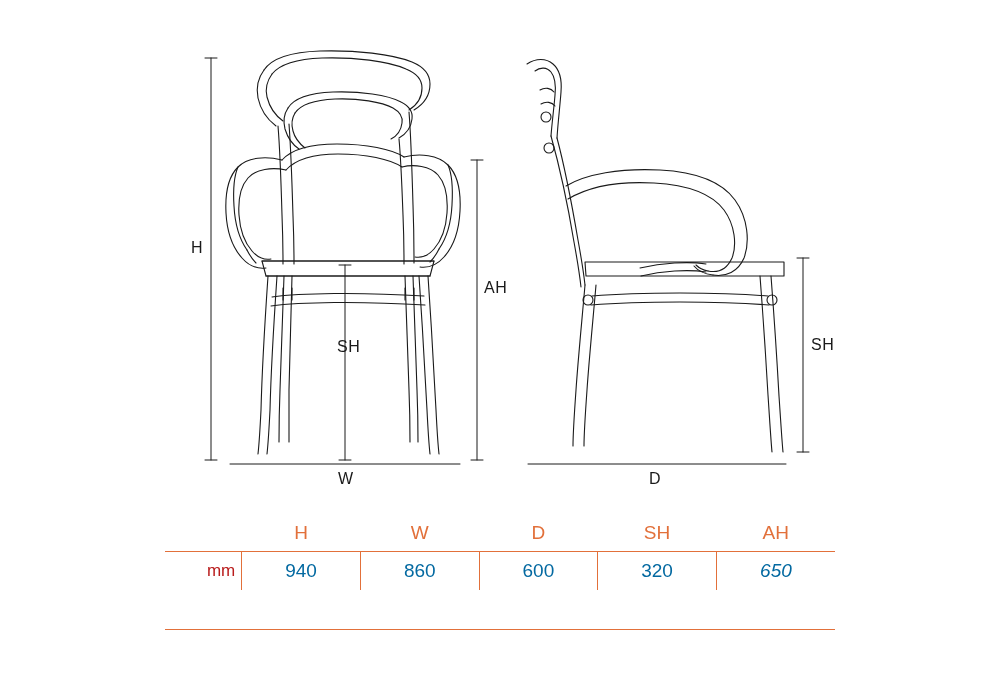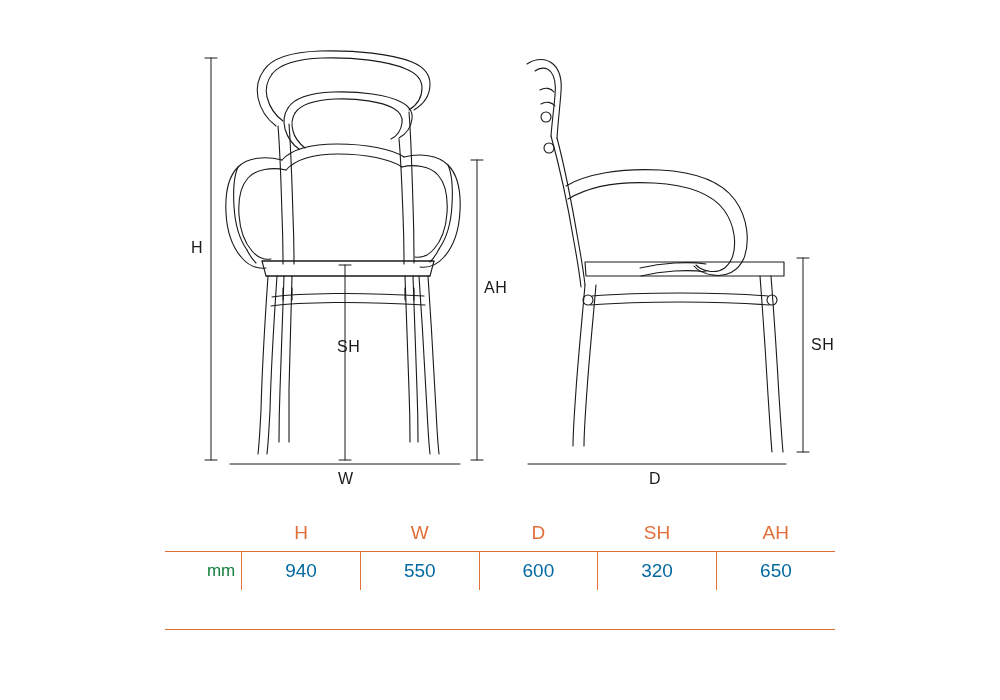--- a/index.html
+++ b/index.html
@@ -47,21 +47,21 @@
     text-align: center;
     height: 36px;
     vertical-align: middle;
     border: none;
   }
   .hdr-spacer {
     border: none;
     width: 55px;
   }
   .row-label {
-    color: #15803d;
+    color: #b91c1c;
     font-size: 17px;
     text-align: right;
     padding-right: 6px !important;
     vertical-align: middle;
     height: 38px;
     border-right: 1px solid #e2703a;
     border-top: 1px solid #e2703a;
     width: 55px;
     box-sizing: border-box;
   }
@@ -71,20 +71,21 @@
     text-align: center;
     vertical-align: middle;
     height: 38px;
     border-right: 1px solid #e2703a;
     border-top: 1px solid #e2703a;
     width: 85px;
     box-sizing: border-box;
   }
   .val-cell.last {
     border-right: none;
+    font-style: italic;
   }
   .tbl-underline {
     position: absolute;
     left: 165px;
     top: 629px;
     width: 670px;
     height: 1px;
     background: #e2703a;
   }
 </style>
@@ -238,21 +239,21 @@
         <th class="hdr-cell">W</th>
         <th class="hdr-cell">D</th>
         <th class="hdr-cell">SH</th>
         <th class="hdr-cell">AH</th>
       </tr>
     </thead>
     <tbody>
       <tr>
         <td class="row-label">mm</td>
         <td class="val-cell">940</td>
-        <td class="val-cell">550</td>
+        <td class="val-cell">860</td>
         <td class="val-cell">600</td>
         <td class="val-cell">320</td>
         <td class="val-cell last">650</td>
       </tr>
     </tbody>
   </table>
   <div class="tbl-underline"></div>
 
 </div>
 

